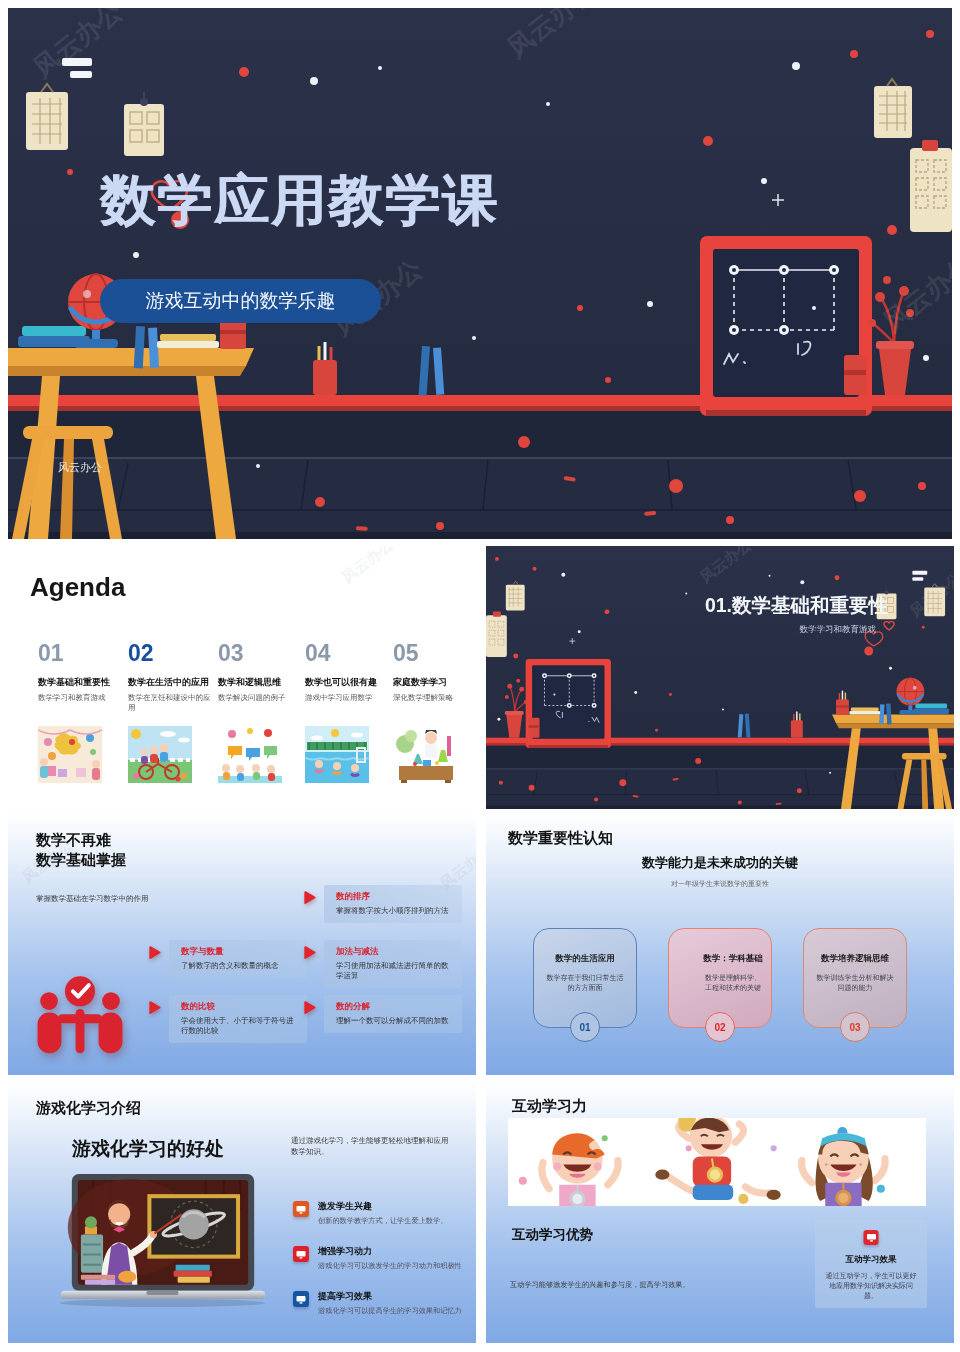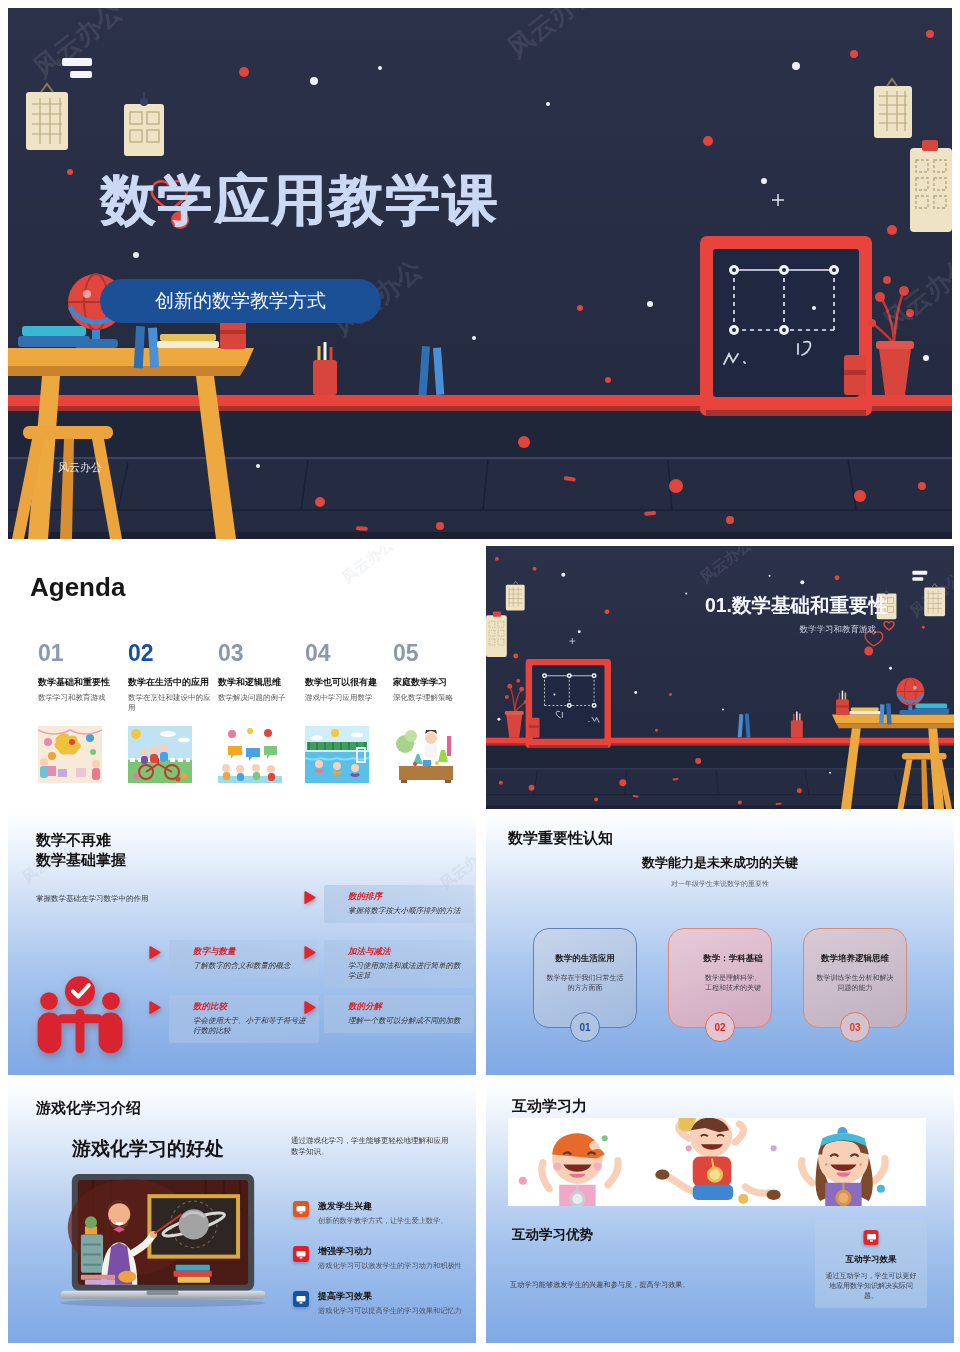--- a/index.html
+++ b/index.html
@@ -37,22 +37,22 @@
   .ag-thumb{position:absolute;top:84px;left:0;}
 
   
   .slide.grad{background:linear-gradient(180deg,#ffffff 0%,#f2f7fd 10%,#d4e2f6 30%,#a5c3ed 62%,#7fa8e4 100%);}
   .s-title{position:absolute;left:28px;top:18px;font-size:15px;font-weight:bold;color:#141414;line-height:1.3;}
 
   
   .b-intro{position:absolute;left:28px;top:82px;font-size:7.5px;color:#3a3a3a;}
   .b-item{position:absolute;display:flex;align-items:flex-start;}
   .b-play{flex:0 0 auto;margin-top:5px;filter:drop-shadow(1px 2px 2px rgba(120,30,30,0.35));}
-  .b-card{margin-left:7px;width:118px;padding:6px 8px 7px 24px;border-radius:2px;
-      background:linear-gradient(90deg,rgba(170,195,228,0.62),rgba(178,202,232,0.38));font-style:italic;}
+  .b-card{margin-left:7px;width:118px;padding:6px 8px 7px 12px;border-radius:2px;
+      background:linear-gradient(90deg,rgba(170,195,228,0.62),rgba(178,202,232,0.38));}
   .b-card-title{font-size:8.5px;font-weight:bold;color:#d9232e;}
   .b-card-desc{margin-top:3px;font-size:7.5px;color:#333;line-height:1.3;}
   .b-icon{position:absolute;left:26px;top:146px;filter:drop-shadow(2px 4px 4px rgba(100,20,20,0.3));}
 
   
   .imp-heading{position:absolute;left:0;top:42px;width:100%;text-align:center;font-size:13px;font-weight:bold;color:#141414;}
   .imp-sub{position:absolute;left:0;top:67px;width:100%;text-align:center;font-size:7px;color:#666;}
   .imp-card{position:absolute;top:116px;width:104px;height:100px;border-radius:16px;box-sizing:border-box;}
   .imp-card.c1{background:linear-gradient(160deg,#c9d6eb,#9fb9de);border:1.5px solid #5d82b8;}
   .imp-card.c2{background:linear-gradient(160deg,#e7cbd9,#d0a9bf);border:1.5px solid #e4836e;}
@@ -272,21 +272,21 @@
   <div class="slide dark" style="left:8px;top:8px;width:944px;height:531px;">
     <svg class="bgfill" viewBox="0 0 944 531" preserveAspectRatio="none">
       <use href="#classroom" xlink:href="#classroom"></use>
     </svg>
     <span class="wm" style="left:18px;top:14px;">风云办公</span>
     <span class="wm" style="left:492px;top:-6px;">风云办公</span>
     <span class="wm" style="left:318px;top:272px;">风云办公</span>
     <span class="wm" style="left:868px;top:268px;">风云办公</span>
     <div class="cover-title">数学应用教学课</div>
     <div class="cover-pill">
-      <span>创新的数学教学方式</span>
+      <span>游戏互动中的数学乐趣</span>
     </div>
     <div class="cover-brand">风云办公</div>
   </div>
 
   <div class="slide white" style="left:8px;top:546px;width:468px;height:263px;">
     <span class="wm gray small" style="left:330px;top:6px;">风云办公</span>
     <div class="ag-head">Agenda</div>
 
     <div class="ag-col" style="left:30px;">
       <div class="ag-num">01</div>

